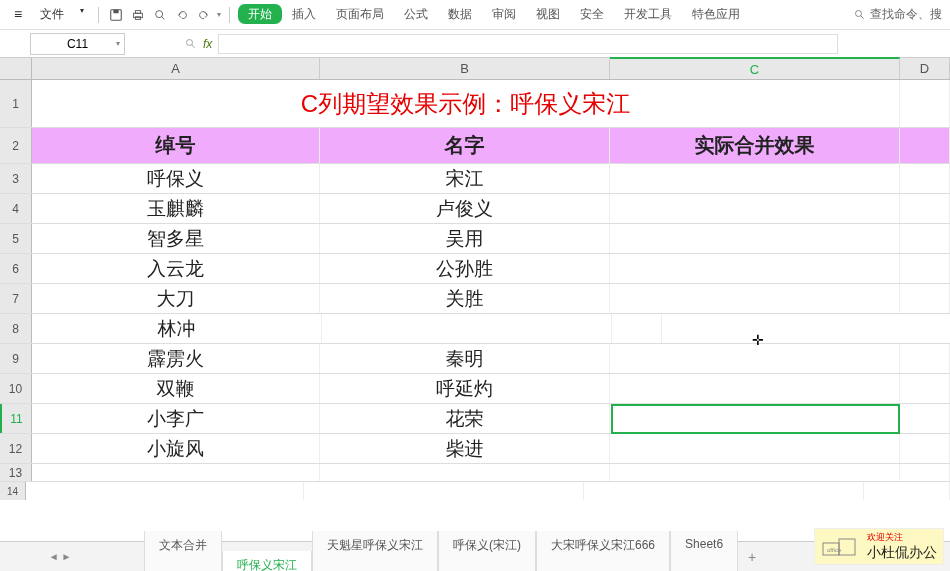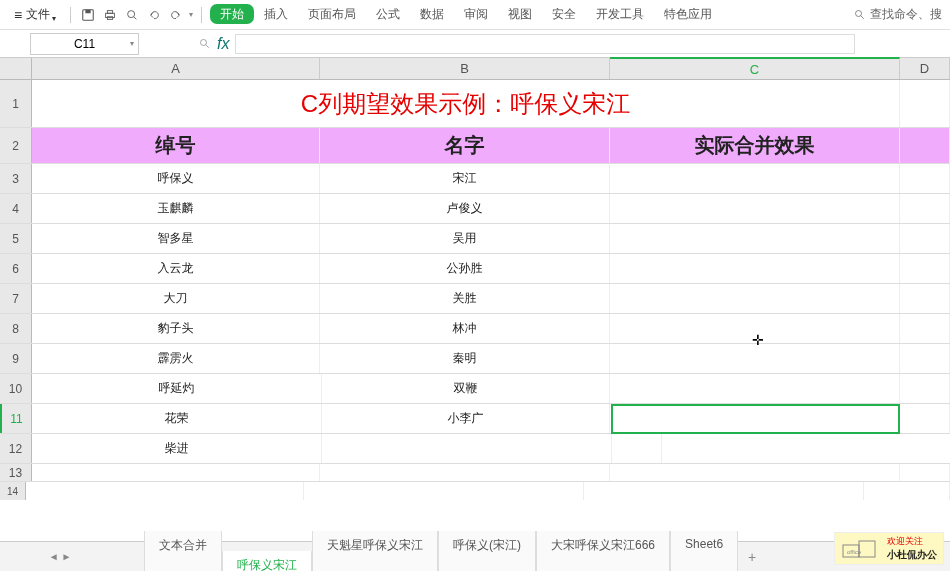--- a/index.html
+++ b/index.html
@@ -1,53 +1,53 @@
 <!DOCTYPE html>
 <html><head>
 <meta charset="utf-8">
 <style>
 * { box-sizing: border-box; margin: 0; padding: 0; font-family: "Microsoft YaHei", "SimSun", sans-serif; }
 body { width: 950px; height: 571px; background: #fff; overflow: hidden; position: relative; }
 
 
 .menubar { height: 30px; background: #fff; display: flex; align-items: center; padding: 0 8px; font-size: 12px; color: #333; gap: 4px; border-bottom: 1px solid #e0e0e0; }
-.file-menu { display: flex; align-items: flex-end; gap: 0; padding: 2px 6px; cursor: pointer; }
+.file-menu { display: flex; align-items: flex-start; gap: 14px; padding: 2px 6px; cursor: pointer; }
 .file-menu .bars { display: inline-block; width: 12px; }
 .file-menu .bars::before { content: "≡"; font-size: 14px; }
 .file-menu .dd { font-size: 8px; margin-left: 2px; }
 .menubar .sep { width: 1px; height: 16px; background: #ccc; margin: 0 4px; }
 .qat-icon { width: 18px; height: 18px; display: inline-flex; align-items: center; justify-content: center; color: #555; cursor: pointer; }
 .qat-icon svg { width: 14px; height: 14px; }
 .tab { padding: 4px 10px; cursor: pointer; color: #555; }
 .tab.active { background: #22b14c; color: #fff; border-radius: 7px; padding: 3px 10px; }
 .search-cmd { margin-left: auto; display: flex; align-items: center; gap: 4px; color: #666; font-size: 12px; }
 
 
 .formula-row { height: 28px; display: flex; align-items: center; border-bottom: 1px solid #ccc; background: #fff; padding-left: 30px; }
-.name-box { width: 109px; height: 22px; border: 1px solid #ccc; display: flex; align-items: center; justify-content: center; font-size: 12px; position: relative; }
+.name-box { width: 95px; height: 22px; border: 1px solid #ccc; display: flex; align-items: center; justify-content: center; font-size: 12px; position: relative; }
 .name-box .dd { position: absolute; right: 4px; font-size: 8px; color: #888; }
 .fx-area { display: flex; align-items: center; margin-left: 60px; gap: 6px; }
-.fx-icon { font-size: 16px; color: #0f766e; }
+.fx-icon { font-size: 12px; color: #4d7c0f; }
 .formula-input { width: 620px; height: 20px; border: 1px solid #ddd; font-size: 12px; padding: 0 4px; }
 
 
 .grid-wrap { position: relative; }
 .col-headers { display: flex; height: 22px; background: #e8e8e8; border-bottom: 1px solid #bbb; }
 .corner { width: 32px; border-right: 1px solid #bbb; background: #e8e8e8; }
 .colh { border-right: 1px solid #ccc; display: flex; align-items: center; justify-content: center; font-size: 13px; color: #555; }
 .colh.A { width: 288px; }
 .colh.B { width: 290px; }
 .colh.C { width: 290px; border-top: 2px solid #22b14c; margin-top: -1px; color: #22b14c; }
 .colh.D { width: 50px; }
 
 .rows { }
 .row { display: flex; border-bottom: 1px solid #ddd; }
 .rowh { width: 32px; background: #e8e8e8; border-right: 1px solid #bbb; display: flex; align-items: center; justify-content: center; font-size: 12px; color: #555; }
 .rowh.sel { border-left: 2px solid #22b14c; color: #22b14c; }
-.cell { border-right: 1px solid #eee; display: flex; align-items: center; justify-content: center; font-size: 12px; color: #222; }
+.cell { border-right: 1px solid #eee; display: flex; align-items: center; justify-content: center; font-size: 19px; color: #222; }
 .cell.A { width: 288px; }
 .cell.B { width: 290px; }
 .cell.C { width: 290px; }
 .cell.D { width: 50px; }
 
 .row.r1 { height: 48px; }
 .row.r1 .cell { font-size: 24px; color: #e60000; }
 .row.r1 .merged { width: 868px; border-right: 1px solid #eee; justify-content: center; }
 
 .row.r2 { height: 36px; }
@@ -70,21 +70,21 @@
 .sheet-row { position: absolute; bottom: 0; left: 0; right: 0; height: 30px; background: #f3f3f3; border-top: 1px solid #ccc; display: flex; align-items: center; font-size: 12px; }
 .sheet-nav { width: 120px; display: flex; align-items: center; justify-content: center; gap: 6px; color: #888; font-size: 10px; }
 .sheet-tab { padding: 6px 14px; border-right: 1px solid #ddd; border-left: 1px solid #ddd; background: #fafafa; color: #555; cursor: pointer; }
 .sheet-tab.active { background: #fff; color: #22b14c; border-bottom: 2px solid #22b14c; margin-top: 20px; }
 .add-sheet { padding: 4px 10px; color: #888; cursor: pointer; font-size: 14px; }
 
 
 .watermark { position: absolute; right: 6px; bottom: 6px; background: #fef9c3; border: 1px solid #eee; padding: 2px 6px; display: flex; align-items: center; gap: 6px; }
 .watermark .logo { width: 40px; height: 24px; }
 .watermark .t1 { font-size: 9px; color: #e60000; }
-.watermark .t2 { font-size: 10px; font-weight: bold; color: #222; text-align: center; }
+.watermark .t2 { font-size: 14px; font-weight: normal; color: #222; text-align: center; }
 </style>
 </head>
 <body>
 
 <div class="menubar">
   <div class="file-menu">
     <span class="bars"></span>
     <span>文件</span>
     <span class="dd">▾</span>
   </div>
@@ -198,48 +198,48 @@
       </div>
       <div class="row data">
         <div class="rowh">7</div>
         <div class="cell A">大刀</div>
         <div class="cell B">关胜</div>
         <div class="cell C"></div>
         <div class="cell D"></div>
       </div>
       <div class="row data">
         <div class="rowh">8</div>
-        <div class="cell A">豹子头</div>
         <div class="cell B">林冲</div>
         <div class="cell C"></div>
         <div class="cell D"></div>
       </div>
       <div class="row data">
         <div class="rowh">9</div>
         <div class="cell A">霹雳火</div>
         <div class="cell B">秦明</div>
         <div class="cell C"></div>
         <div class="cell D"></div>
       </div>
       <div class="row data">
         <div class="rowh">10</div>
+        <div class="cell A">双鞭</div>
         <div class="cell B">呼延灼</div>
-        <div class="cell A">双鞭</div>
         <div class="cell C"></div>
         <div class="cell D"></div>
       </div>
       <div class="row data">
         <div class="rowh sel">11</div>
+        <div class="cell A">小李广</div>
         <div class="cell B">花荣</div>
-        <div class="cell A">小李广</div>
         <div class="cell C"></div>
         <div class="cell D"></div>
       </div>
       <div class="row data">
         <div class="rowh">12</div>
+        <div class="cell A">小旋风</div>
         <div class="cell B">柴进</div>
         <div class="cell C"></div>
         <div class="cell D"></div>
       </div>
       <div class="row r13">
         <div class="rowh">13</div>
         <div class="cell A"></div>
         <div class="cell B"></div>
         <div class="cell C"></div>
         <div class="cell D"></div>

